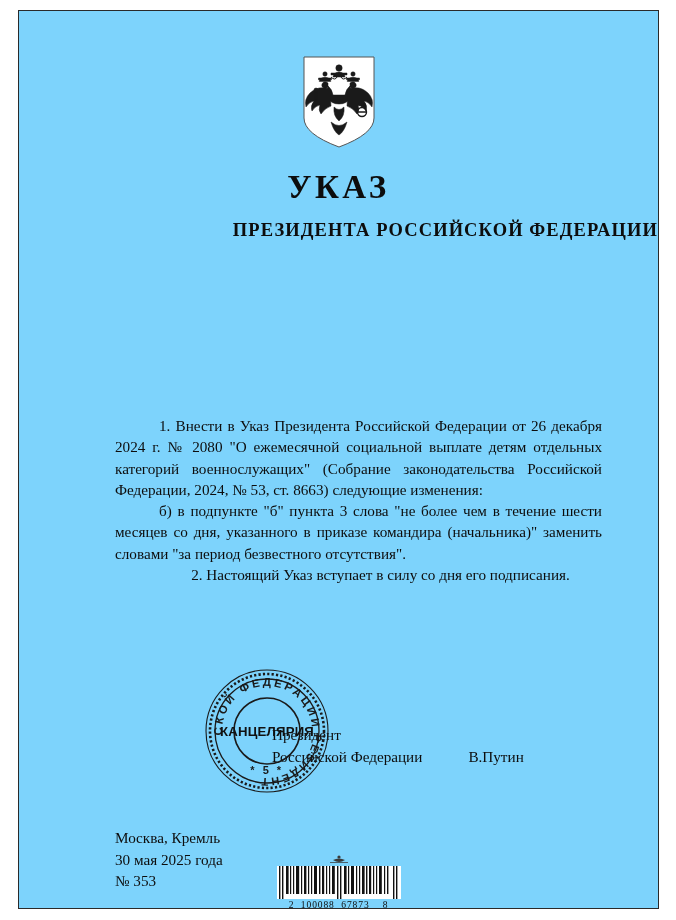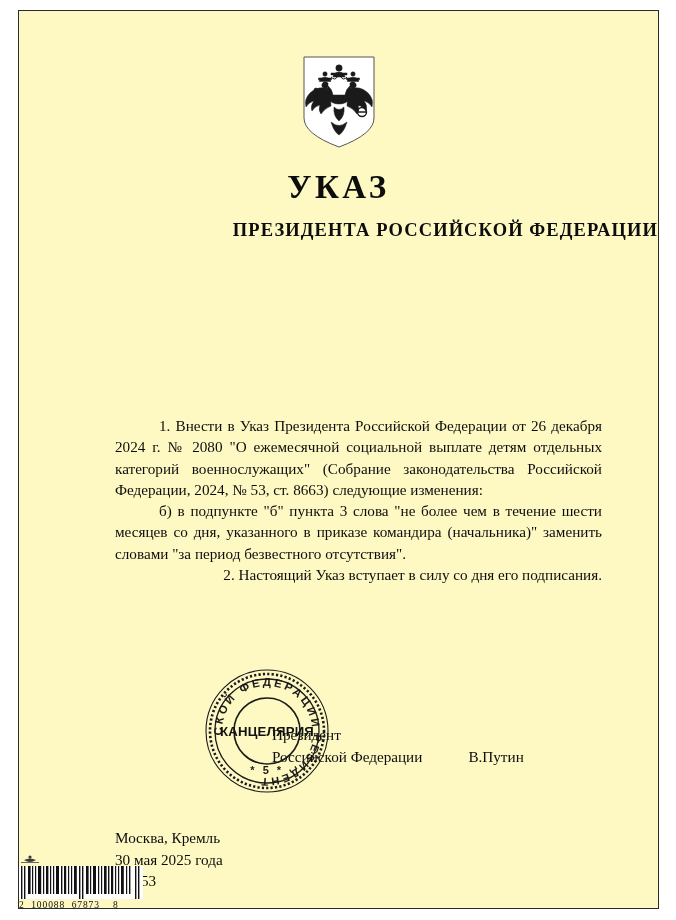--- a/index.html
+++ b/index.html
@@ -17,21 +17,21 @@
   }
 
   
   #page {
     position: absolute;
     left: 18px;
     top: 10px;
     width: 641px;
     height: 899px;
     border: 1px solid #2a2a2a;
-    background: #fef9c3;
+    background: #7dd3fc;
     box-sizing: border-box;
     padding-left: 48px;
   }
 
   
   #emblem-wrap {
     position: absolute;
     left: 0;
     right: 0;
     top: 45px;
@@ -87,21 +87,21 @@
     top: 404px;
     font-size: 15.2px;
     line-height: 21.3px;
   }
   #body p {
     margin: 0;
     text-align: justify;
     text-indent: 44px;
     text-justify: inter-word;
   }
-  #body p.last-left { text-align: right; }
+  #body p.last-left { text-align: center; }
 
   
   #stamp {
     position: absolute;
     left: 184px;
     top: 656px;
     width: 128px;
     height: 128px;
   }
 
@@ -125,20 +125,21 @@
     line-height: 21.5px;
   }
 
   
   #barcode-wrap {
     position: absolute;
     left: 0; right: 0;
     top: 843px;
     display: flex;
     flex-direction: column;
+    align-items: center;
   }
   #barcode-mark { display: block; }
   #barcode-bars { display: block; margin-top: 1px; }
   #barcode-digits {
     font-size: 9.5px;
     letter-spacing: 0.9px;
     margin-top: 1px;
     font-family: "Liberation Serif", serif;
     white-space: pre;
   }

